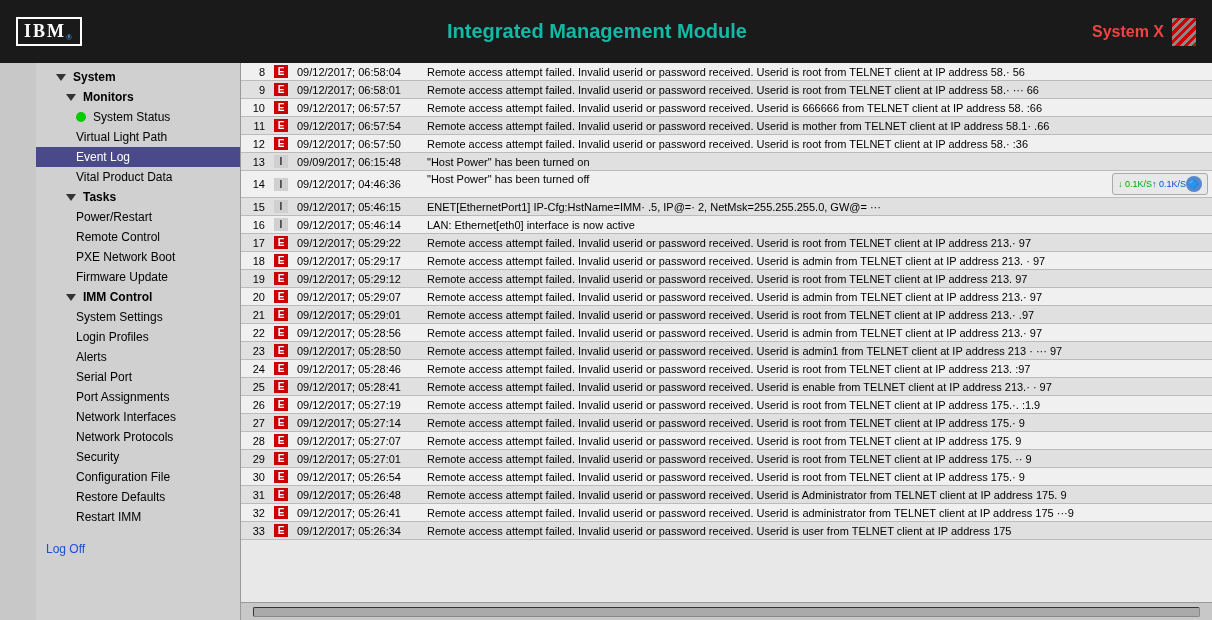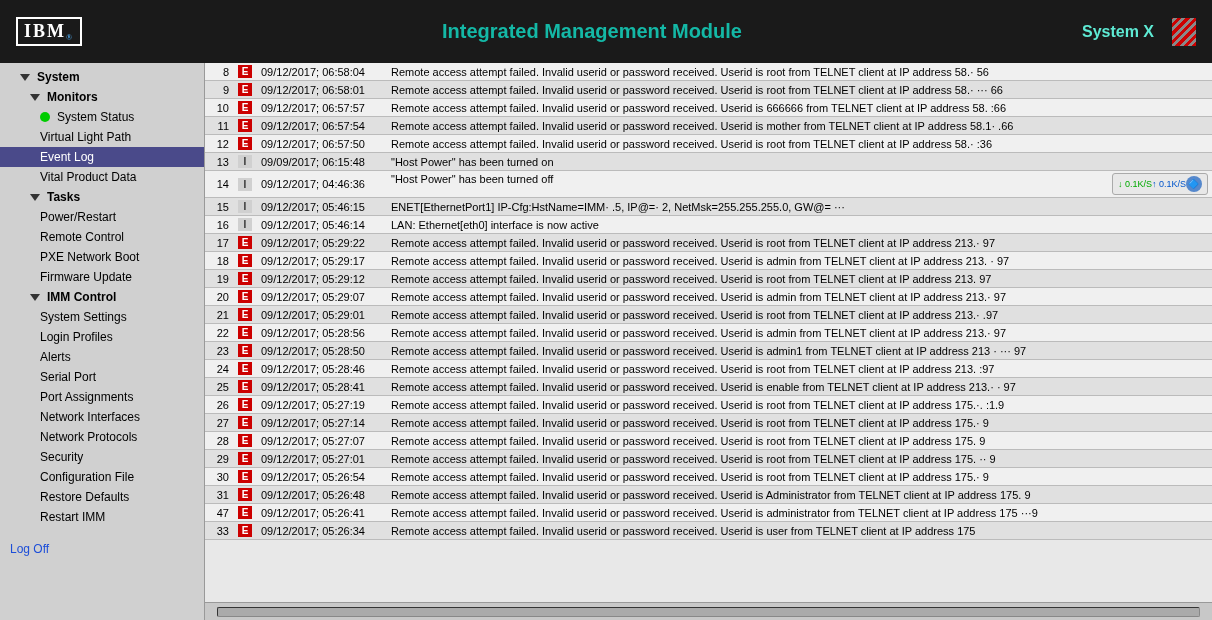--- a/index.html
+++ b/index.html
@@ -40,26 +40,26 @@
       vertical-align: bottom;
     }
     .header-title {
       color: #14b8a6;
       font-size: 20px;
       font-weight: bold;
       flex: 1;
       text-align: center;
     }
     .system-x-label {
-      color: #5eead4;
+      color: #ef4444;
       font-size: 16px;
       font-weight: bold;
       display: flex;
       align-items: center;
-      gap: 18px;
+      gap: 8px;
     }
     .system-x-stripe {
       width: 24px;
       height: 28px;
       background: repeating-linear-gradient(
         -45deg,
         #cc0000,
         #cc0000 3px,
         #888 3px,
         #888 6px
@@ -74,20 +74,21 @@
     }
 
     
     .sidebar {
       width: 205px;
       background: #d0d0d0;
       border-right: 1px solid #999;
       overflow-y: auto;
       flex-shrink: 0;
       padding-top: 4px;
+      margin-left: 36px;
     }
     .sidebar-item {
       padding: 3px 8px 3px 10px;
       cursor: pointer;
       color: #000;
       display: flex;
       align-items: center;
       gap: 4px;
       font-size: 12px;
     }
@@ -452,21 +453,21 @@
               <td class="col-date">09/12/2017; 05:26:54</td>
               <td class="col-msg" style="overflow: hidden; text-overflow: ellipsis; white-space: nowrap; max-width: 850px;">Remote access attempt failed. Invalid userid or password received. Userid is root from TELNET client at IP address 175.·  9</td>
             </tr>
             <tr>
               <td class="col-num">31</td>
               <td class="col-sev"><span class="severity-e">E</span></td>
               <td class="col-date">09/12/2017; 05:26:48</td>
               <td class="col-msg" style="overflow: hidden; text-overflow: ellipsis; white-space: nowrap; max-width: 850px;">Remote access attempt failed. Invalid userid or password received. Userid is Administrator from TELNET client at IP address 175.  9</td>
             </tr>
             <tr>
-              <td class="col-num">47</td>
+              <td class="col-num">32</td>
               <td class="col-sev"><span class="severity-e">E</span></td>
               <td class="col-date">09/12/2017; 05:26:41</td>
               <td class="col-msg" style="overflow: hidden; text-overflow: ellipsis; white-space: nowrap; max-width: 850px;">Remote access attempt failed. Invalid userid or password received. Userid is administrator from TELNET client at IP address 175  ···9</td>
             </tr>
             <tr>
               <td class="col-num">33</td>
               <td class="col-sev"><span class="severity-e">E</span></td>
               <td class="col-date">09/12/2017; 05:26:34</td>
               <td class="col-msg" style="overflow: hidden; text-overflow: ellipsis; white-space: nowrap; max-width: 850px;">Remote access attempt failed. Invalid userid or password received. Userid is user from TELNET client at IP address 175</td>
             </tr>

